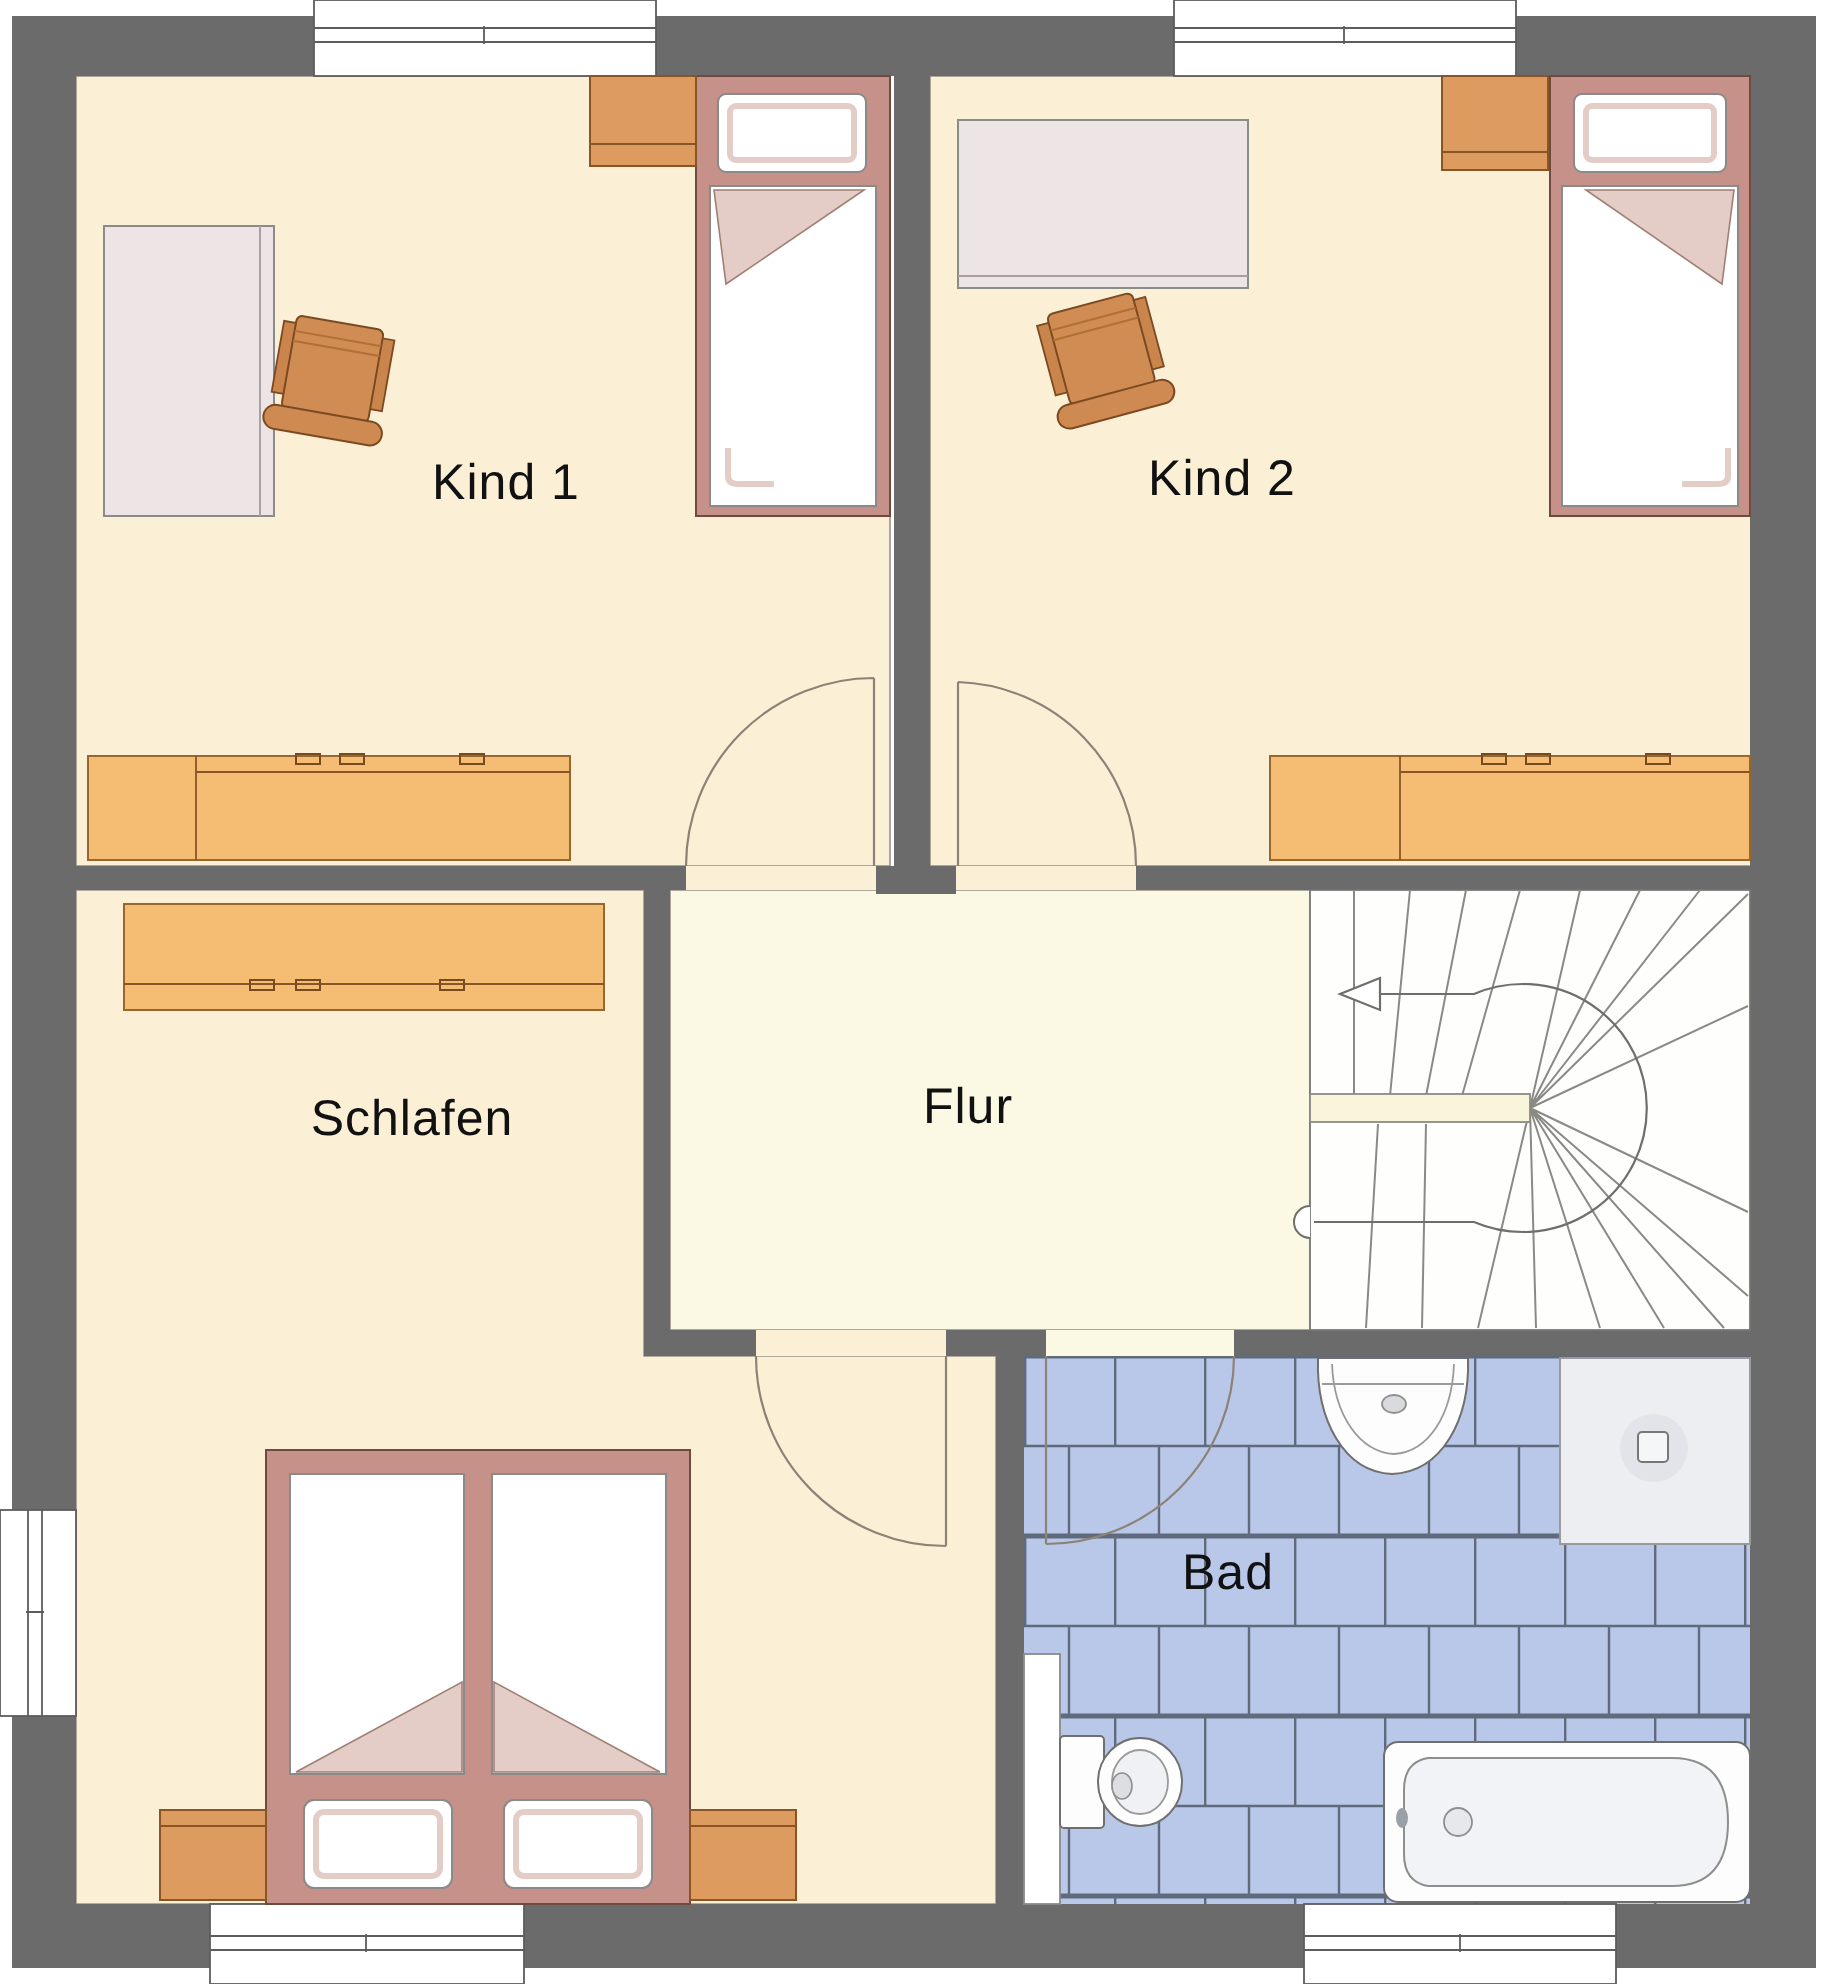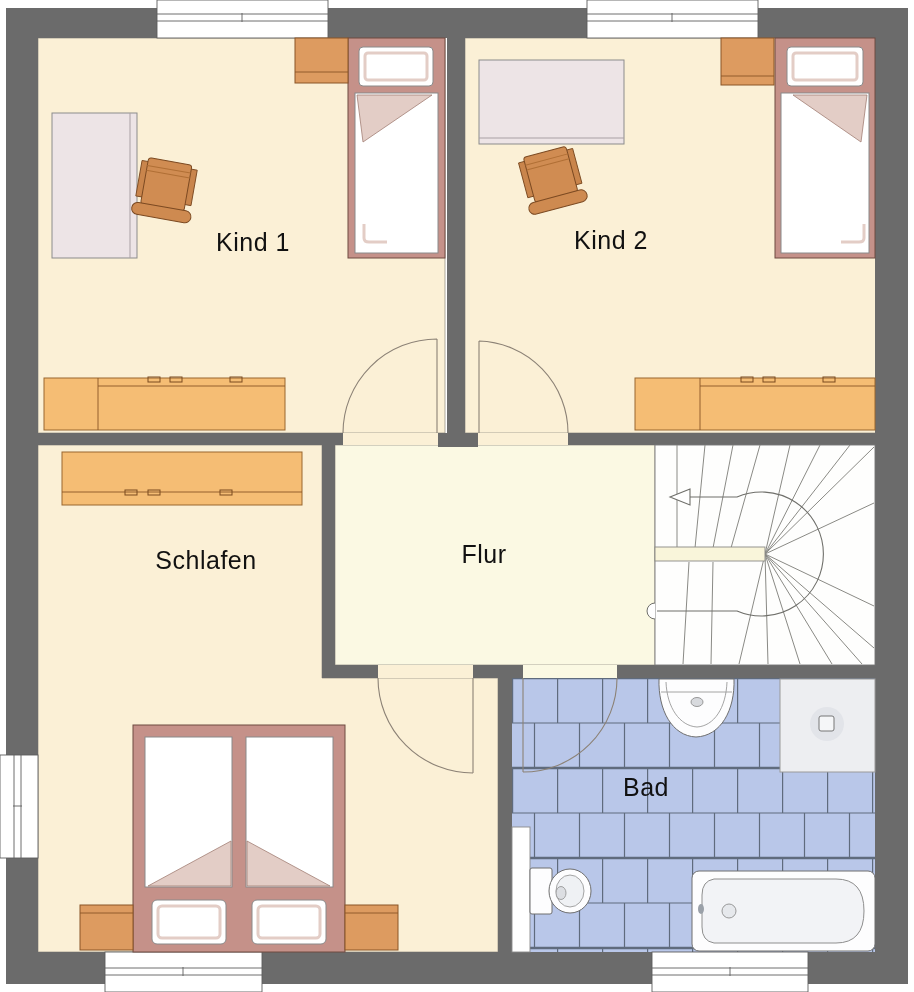--- a/index.html
+++ b/index.html
@@ -236,14 +236,14 @@
       <circle cx="729" cy="911" r="7" fill="#E6E8EC" stroke="#8e8e8e" stroke-width="0.9"></circle>
       <ellipse cx="701" cy="909" rx="3" ry="5" fill="#9aa0a8"></ellipse>
     </g>
   </g>
 </svg>
 
 <div class="room-label" style="left:253px;top:242px;">Kind 1</div>
 <div class="room-label" style="left:611px;top:240px;">Kind 2</div>
 <div class="room-label" style="left:190px;top:560px;margin-left:16px;">Schlafen</div>
 <div class="room-label" style="left:484px;top:554px;text-align:center;">Flur</div>
-<div class="room-label" style="left:646px;top:787px;">Bad</div>
+<div class="room-label" style="left:614px;top:787px;">Bad</div>
 </div>
 
 </body></html>

